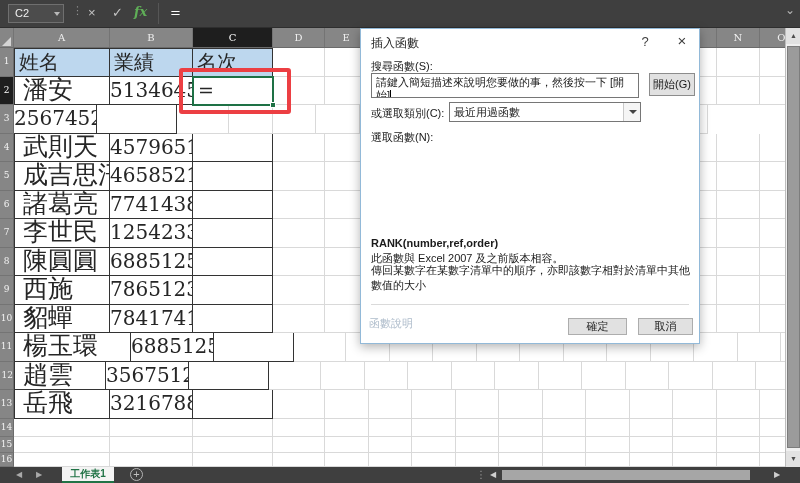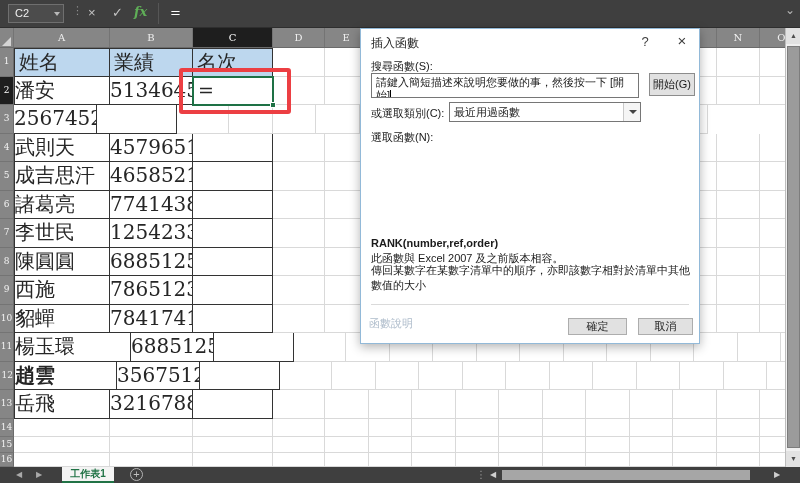--- a/index.html
+++ b/index.html
@@ -27,21 +27,21 @@
   .colhdr.sel { background:#1e1e1e; color:#ffffff; }
   #rows-area { position:absolute; left:0; top:48px; width:785px; height:419px; overflow:hidden; background:#fff; }
   .grow { display:flex; width:810px; }
   .rowhdr { flex:none; width:14px; background:#868686; color:#f2f2f2; border-bottom:1px solid #747474; border-right:1px solid #6b6b6b; font-size:9px; text-align:center; font-family:"DejaVu Serif", serif; }
   .rowhdr.sel { background:#1e1e1e; color:#fff; }
   .gcell { flex:none; background:#fff; border-right:1px solid #d9d9d9; border-bottom:1px solid #d9d9d9; font-family:"DejaVu Serif", serif; color:#262626; overflow:hidden; white-space:nowrap; }
   .gcell.tbl { border-right:1px solid #333; border-bottom:1px solid #333; }
   .gcell.tt { border-top:1px solid #333; }
   .gcell.ll { border-left:1px solid #333; }
   .gcell.hdrfill { background:#bdd7ee; padding-left:4px; font-size:20px; }
-  .gcell.name { padding-left:0; font-size:20px; }
+  .gcell.name { padding-left:8px; font-size:25px; }
   .gcell.num { padding-right:3px; font-size:20px; text-align:right; }
 
   
   #active-cell { position:absolute; left:192px; top:76px; width:82px; height:30px; border:2px solid #1e7145; z-index:30; }
   #active-cell .val { position:absolute; left:4px; top:1px; font-family:"DejaVu Serif", serif; font-size:19px; color:#262626; }
   #active-cell .handle { position:absolute; right:-4px; bottom:-4px; width:6px; height:6px; background:#1e7145; border:1px solid #fff; }
   #red-annotation { position:absolute; left:179px; top:68px; width:112px; height:46px; border:4px solid #ec3f43; border-radius:3px; z-index:40; }
 
   
   #vscroll { position:absolute; left:785px; top:28px; width:15px; height:439px; background:#f0f0f0; border-left:1px solid #bdbdbd; z-index:5; }
@@ -322,21 +322,21 @@
         <div class="gcell" style="width: 43.5px; line-height: 26.5px;"></div>
         <div class="gcell" style="width: 43.5px; line-height: 26.5px;"></div>
         <div class="gcell" style="width: 43.5px; line-height: 26.5px;"></div>
         <div class="gcell" style="width: 43.5px; line-height: 26.5px;"></div>
         <div class="gcell" style="width: 43.5px; line-height: 26.5px;"></div>
         <div class="gcell" style="width: 43.5px; line-height: 26.5px;"></div>
         <div class="gcell" style="width: 43.5px; line-height: 26.5px;"></div>
       </div>
       <div class="grow" style="height: 28.5px;">
         <div class="rowhdr" style="line-height: 27.5px; text-align: right;">12</div>
-        <div class="gcell tbl name ll" style="width: 103px; line-height: 26.5px; font-weight: bold;">趙雲</div>
+        <div class="gcell tbl name ll" style="width: 92px; line-height: 26.5px;">趙雲</div>
         <div class="gcell tbl num" style="width: 83px; line-height: 26.5px;">3567512</div>
         <div class="gcell tbl" style="width: 80px; line-height: 26.5px;"></div>
         <div class="gcell" style="width: 52px; line-height: 26.5px;"></div>
         <div class="gcell" style="width: 43.5px; line-height: 26.5px;"></div>
         <div class="gcell" style="width: 43.5px; line-height: 26.5px;"></div>
         <div class="gcell" style="width: 43.5px; line-height: 26.5px;"></div>
         <div class="gcell" style="width: 43.5px; line-height: 26.5px;"></div>
         <div class="gcell" style="width: 43.5px; line-height: 26.5px;"></div>
         <div class="gcell" style="width: 43.5px; line-height: 26.5px;"></div>
         <div class="gcell" style="width: 43.5px; line-height: 26.5px;"></div>

